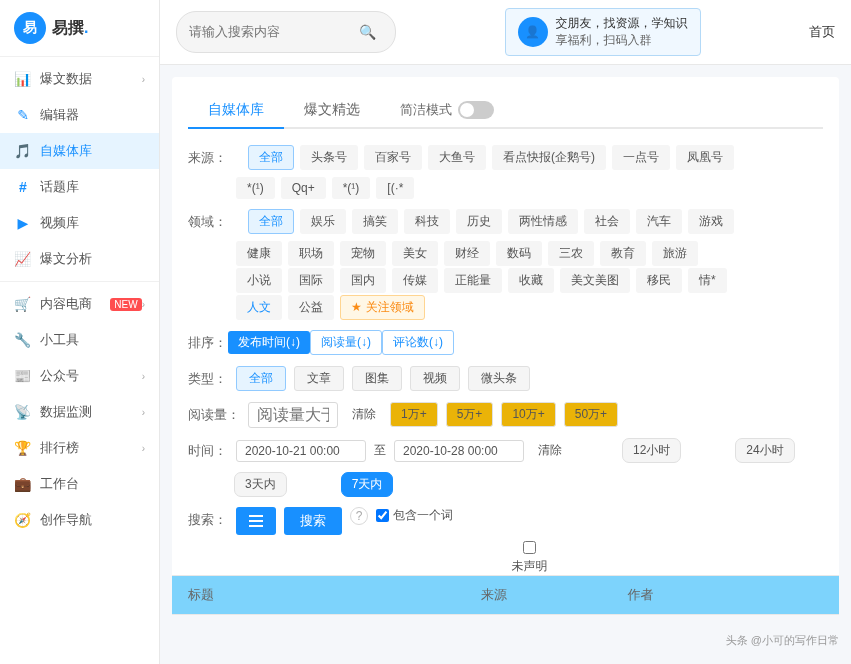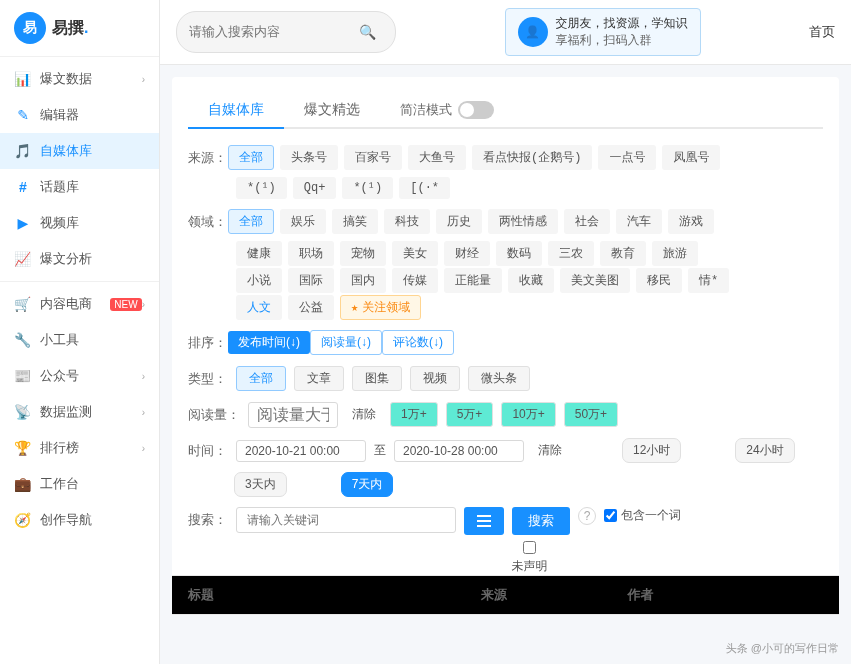--- a/index.html
+++ b/index.html
@@ -163,23 +163,22 @@
       border-radius: 50%;
       position: absolute;
       top: 2px; left: 2px;
     }
 
     
     .filter-row {
       display: flex;
       align-items: flex-start;
       margin-bottom: 10px;
-      gap: 0;
+      gap: 20px;
       flex-wrap: wrap;
-      font-family: Liberation Mono, monospace;
     }
     .filter-label {
       color: #666;
       font-size: 13px;
       padding: 4px 0;
       min-width: 40px;
       flex-shrink: 0;
     }
     .filter-tags {
       display: flex;
@@ -267,21 +266,21 @@
       font-size: 12px;
       color: #555;
       cursor: pointer;
       padding: 3px 6px;
     }
     .count-btn {
       padding: 3px 10px;
       border-radius: 3px;
       font-size: 12px;
       cursor: pointer;
-      background: #5eead4;
+      background: #eab308;
       color: #555;
       border: 1px solid #e0e0e0;
     }
 
     
     .time-row {
       display: flex;
       align-items: center;
       gap: 8px;
       margin-bottom: 10px;
@@ -354,37 +353,37 @@
     .checkbox-wrap input[type=checkbox] { cursor: pointer; }
 
     .undeclared-wrap {
       display: flex; align-items: center; gap: 4px;
       font-size: 12px; color: #555; margin-top: 4px; flex-direction: column;
     }
 
     
     .table-header {
       display: flex;
-      background: #000000;
+      background: #7dd3fc;
       border-top: 1px solid #e8e8e8;
       border-bottom: 1px solid #e8e8e8;
       padding: 10px 16px;
       font-size: 13px;
       color: #666;
-      font-weight: 700;
+      font-weight: 400;
       margin: 0 -16px -16px;
     }
     .table-header .col-title { flex: 3; }
     .table-header .col-source { flex: 1.5; }
     .table-header .col-author { flex: 2; }
 
     
     .watermark {
       position: fixed;
-      bottom: 8px;
+      bottom: 16px;
       right: 12px;
       font-size: 11px;
       color: #999;
     }
   </style>
 </head>
 <body>
 
 <div class="sidebar">
   <div class="sidebar-logo">
@@ -598,21 +597,20 @@
         <input class="time-input" type="text" value="2020-10-28 00:00" style="">
         <span class="clear-btn">清除</span>
         <button class="time-btn">12小时</button>
         <button class="time-btn">24小时</button>
         <button class="time-btn">3天内</button>
         <button class="time-btn active">7天内</button>
       </div>
 
       <div class="search-row">
         <span class="filter-label">搜索：</span>
-        <input class="keyword-input" type="text" placeholder="请输入关键词" style="">
         <div class="blue-box">
           <svg width="18" height="18">
             <rect x="2" y="3" width="14" height="2" fill="white"></rect>
             <rect x="2" y="8" width="14" height="2" fill="white"></rect>
             <rect x="2" y="13" width="14" height="2" fill="white"></rect>
           </svg>
         </div>
         <button class="search-submit">搜索</button>
         <div class="help-icon">?</div>
         <div class="checkbox-wrap">

